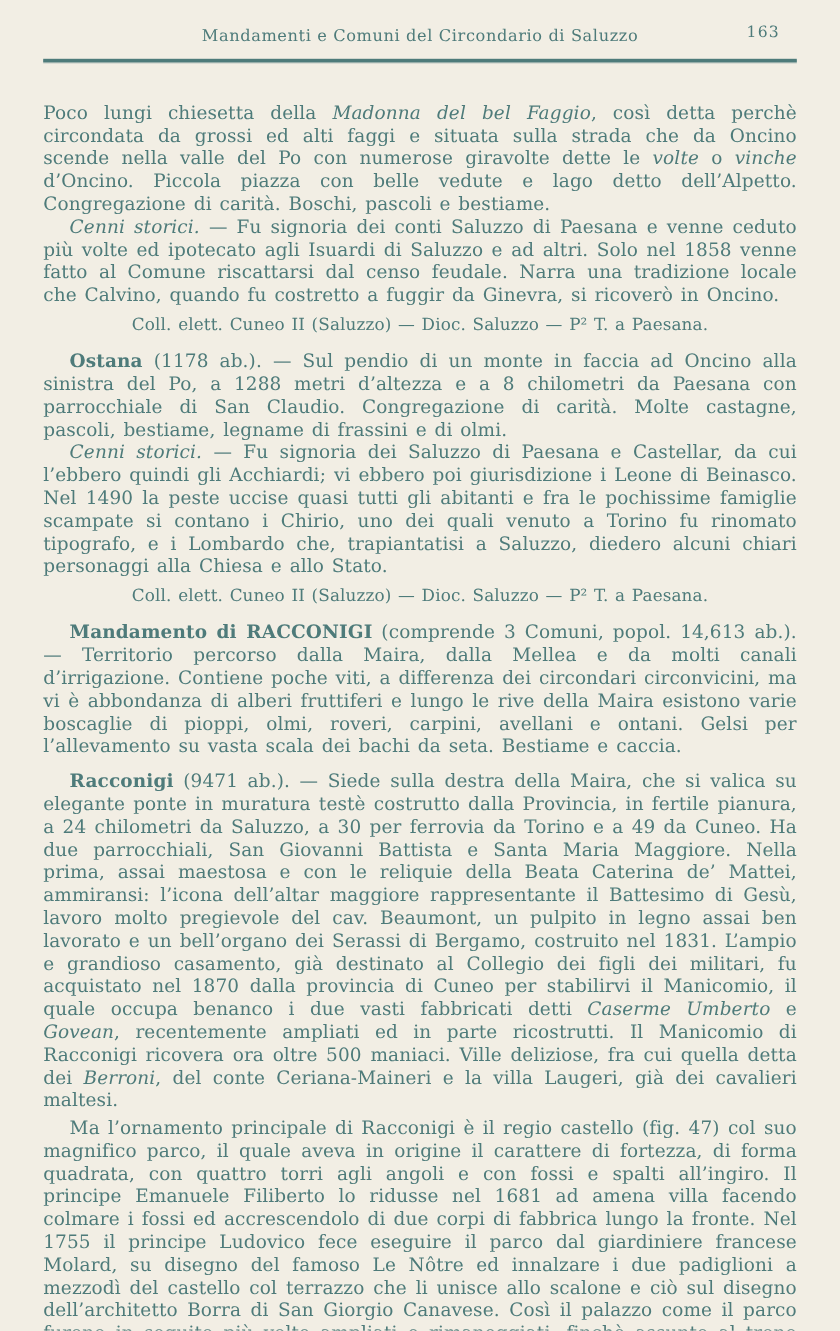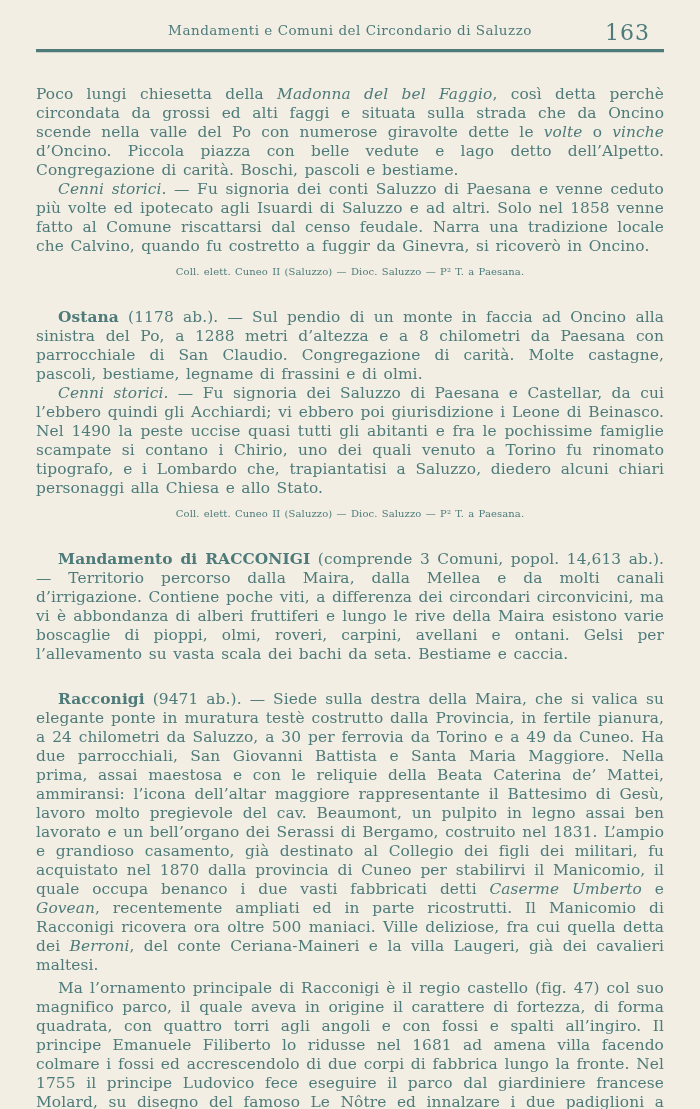--- a/index.html
+++ b/index.html
@@ -20,21 +20,21 @@
     position: relative;
     height: 22px;
     text-align: center;
     font-size: 13.5px;
     letter-spacing: 0.5px;
     padding-top: 2px;
   }
   .page-number {
     position: absolute;
     right: 14px; top: 0;
-    font-size: 22px;
+    font-size: 13px;
     letter-spacing: 1px;
   }
   .head-rule {
     height: 2.5px;
     background: #4e7b7a;
     margin-top: 5px;
     box-shadow: 0 1px 0 rgba(78,123,122,0.25);
   }
   .text-block { margin-top: 33px; }
   .para {
@@ -42,27 +42,27 @@
     text-align: justify;
     font-size: 15.4px;
     line-height: 19px;
     letter-spacing: 0.1px;
     word-spacing: 1.5px;
   }
   .para.indent { text-indent: 22px; }
   .kind-note {
     text-align: center;
     text-indent: 0;
-    font-size: 10px;
+    font-size: 14px;
     line-height: 17px;
     padding: 3px 0 2px 0;
     word-spacing: 1px;
   }
   .space-small  { margin-top: 4px; }
-  .space-medium { margin-top: 26px; }
+  .space-medium { margin-top: 10px; }
   .seg-n { font-style: normal; }
   .seg-i { font-style: italic; }
   .seg-b { font-weight: bold; }
 </style>
 </head>
 <body>
 
 <div class="page">
   <header class="running-head">
     <span class="head-title">Mandamenti e Comuni del Circondario di Saluzzo</span>

